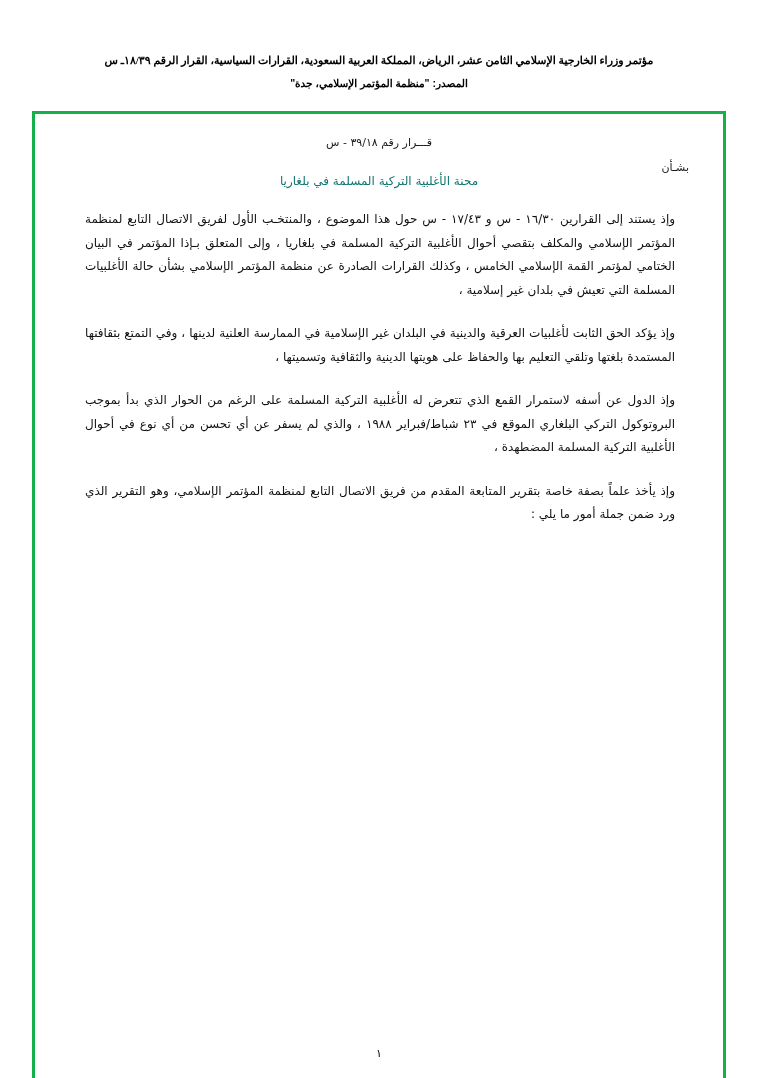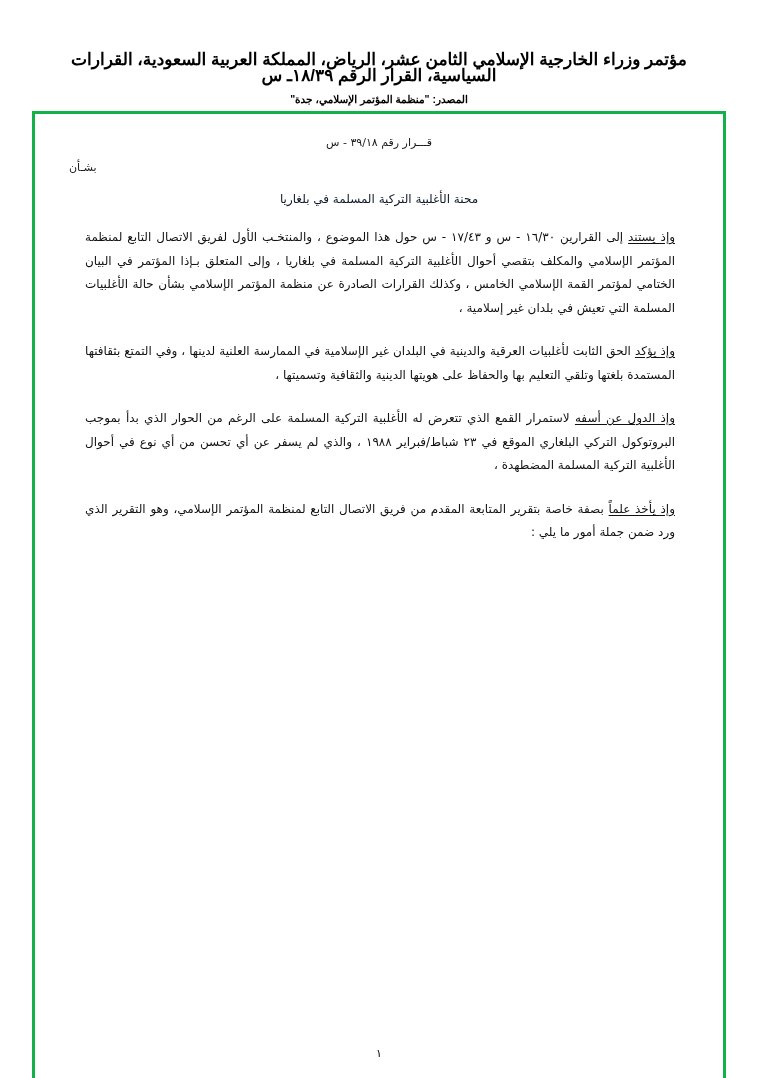--- a/index.html
+++ b/index.html
@@ -28,23 +28,23 @@
   .header {
     position: absolute;
     top: 52px;
     left: 0;
     right: 0;
     text-align: center;
     padding: 0 46px;
     box-sizing: border-box;
   }
   .header-line1 {
-    font-family: Liberation Sans, sans-serif;
+    font-family: Liberation Serif, serif;
     font-weight: bold;
-    font-size: 17px;
+    font-size: 11px;
     letter-spacing: 0px;
     line-height: 16px;
     color: #000;
     direction: rtl;
   }
   .header-line2 {
     font-family: "Liberation Sans", sans-serif;
     font-weight: bold;
     font-size: 10.5px;
     line-height: 16px;
@@ -80,52 +80,50 @@
   }
 
   .doc .res-no {
     text-align: center;
     font-size: 11px;
     letter-spacing: 2.4px;
     margin-top: 8px;
     color: #1a1a1a;
   }
   .doc .about {
-    text-align: left;
+    text-align: right;
     font-size: 11px;
     letter-spacing: 2.2px;
     margin-top: 12px;
     color: #1a1a1a;
   }
   .doc .subject {
     text-align: center;
     font-size: 12px;
     letter-spacing: 2.6px;
-    margin-top: 18px;
-    color: #0f172a;
+    color: #0f766e;
   }
 
   .preamble {
     margin-top: 56px;
     font-size: 13px;
     line-height: 25px;
     letter-spacing: 1.2px;
     padding: 0 40px 0 40px;
   }
 
   .clause {
     margin-top: 20px;
     font-size: 12px;
     line-height: 23.5px;
     letter-spacing: 1.3px;
     padding: 0 14px 0 16px;
     text-align: justify;
   }
   .clause .lead {
-    text-decoration: underline;
     text-underline-offset: 2px;
   }
   .para-after {
     margin-top: 14px;
     font-size: 12.5px;
     line-height: 24px;
     letter-spacing: 1.2px;
     padding: 0 40px 0 40px;
   }
   .para-after .u { text-decoration: underline; text-underline-offset: 2px; }

